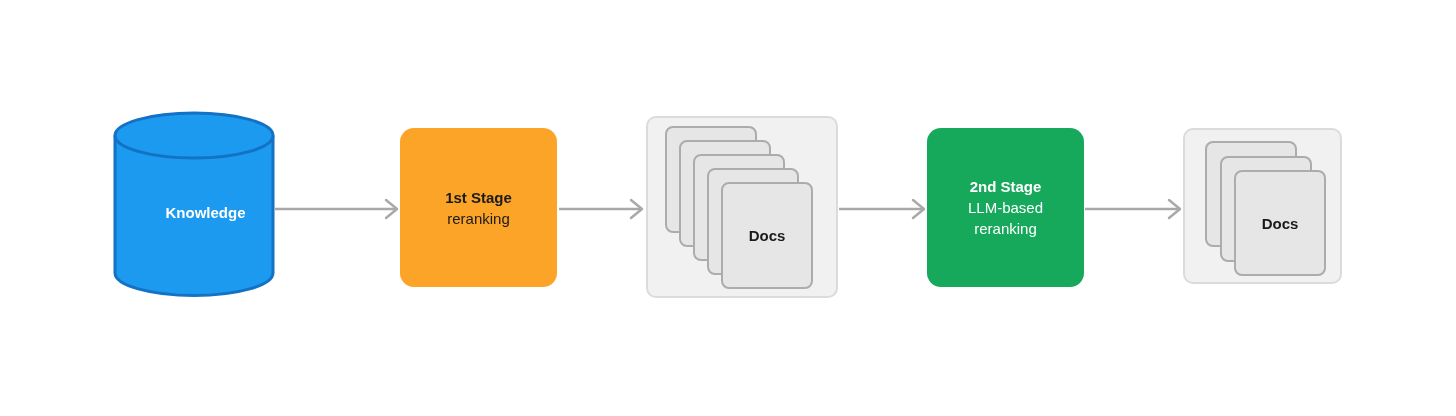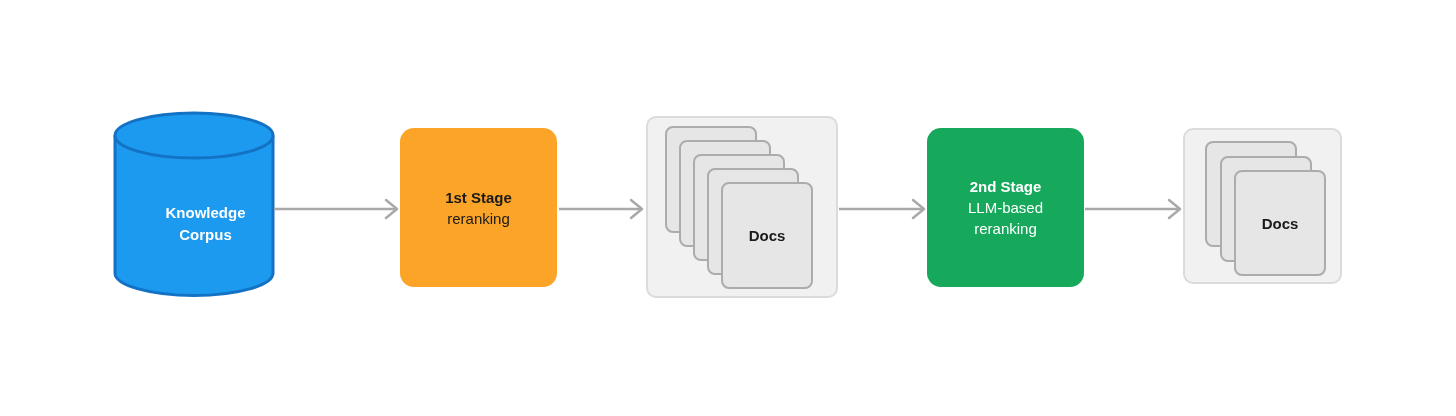--- a/index.html
+++ b/index.html
@@ -92,21 +92,20 @@
 <body>
 
 <div id="canvas">
 
   <svg id="corpus-wrap" class="abs" width="162" height="188" viewBox="0 0 162 188">
     <path d="M 2 24.5 L 2 162 A 79 22.5 0 0 0 160 162 L 160 24.5" style="fill: var(--corpus-fill, #1B9AF0); stroke: var(--corpus-stroke, #1372C4); stroke-width: 3;"></path>
     <ellipse cx="81" cy="24.5" rx="79" ry="22.5" style="fill: var(--corpus-fill, #1B9AF0); stroke: var(--corpus-stroke, #1372C4); stroke-width: 3;"></ellipse>
   </svg>
   <div id="corpus-label" class="abs">
     <div>Knowledge</div>
-    <div>Corpus</div>
   </div>
 
   <svg id="arrow-1" class="abs arrow" width="126" height="24">
     <line x1="0" y1="12" x2="121" y2="12"></line>
     <polyline points="112,3 123,12 112,21"></polyline>
   </svg>
 
   <div id="stage1-box" class="abs stage-box">
     <div class="stage-title">1st Stage</div>
     <div>reranking</div>

